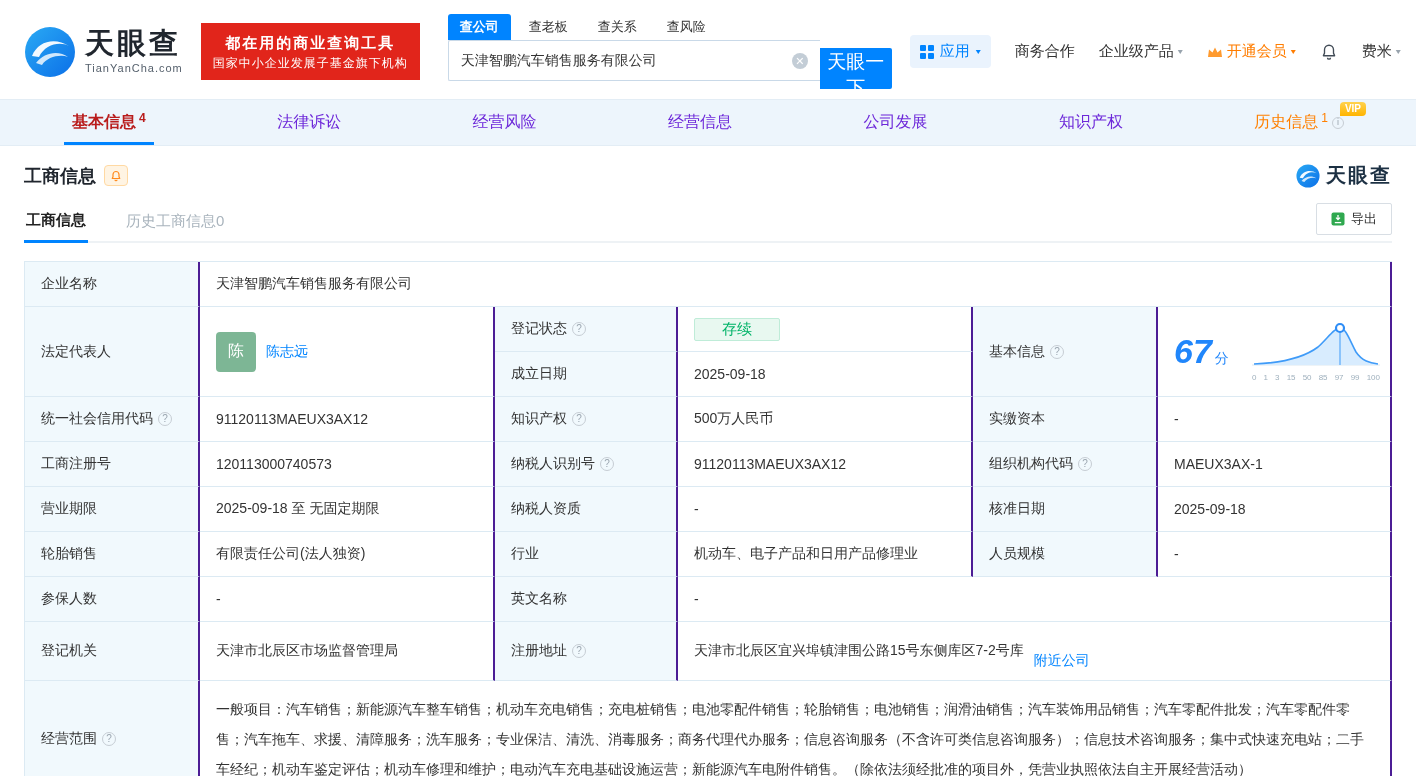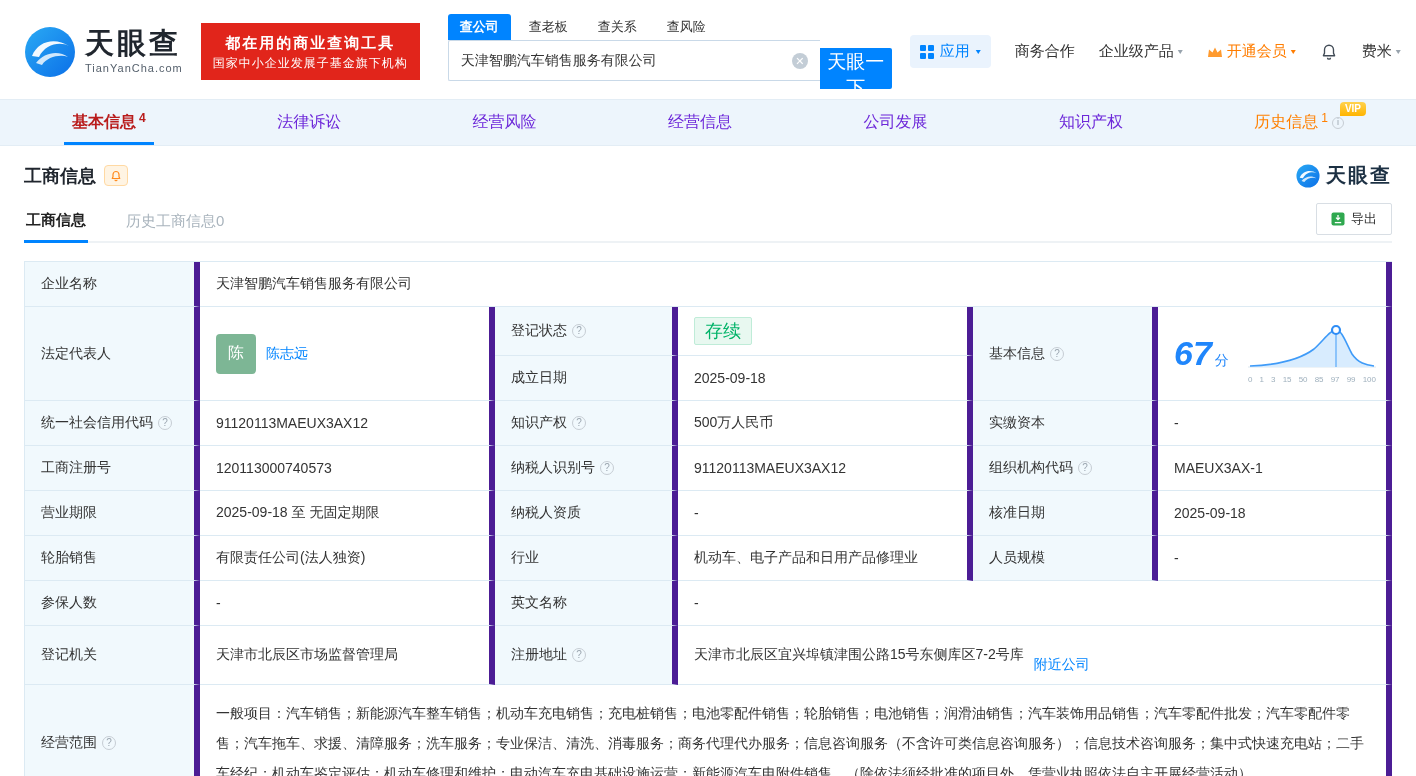--- a/index.html
+++ b/index.html
@@ -47,26 +47,26 @@
   .bell-badge { margin-left: 8px; width: 24px; height: 21px; background: #fff4e3; border: 1px solid #ffd9a3; border-radius: 4px; display: flex; align-items: center; justify-content: center; cursor: pointer; }
   .head-logo { margin-left: auto; display: flex; align-items: center; gap: 6px; }
   .head-logo .txt { font-size: 20px; font-weight: bold; color: #1c3043; letter-spacing: 2px; }
   .subtabs { display: flex; align-items: flex-end; border-bottom: 2px solid #eef2f5; margin-top: 12px; }
   .subtab { font-size: 15px; padding: 10px 2px; margin-right: 36px; cursor: pointer; }
   .subtab.active { color: #222; font-weight: bold; border-bottom: 3px solid #0084ff; margin-bottom: -2px; }
   .subtab.inactive { color: #a9b4bd; }
   .export-btn { margin-left: auto; margin-bottom: 6px; display: flex; align-items: center; gap: 6px; border: 1px solid #d8dee4; background: #fff; border-radius: 2px; padding: 6px 14px; font-size: 13px; color: #333; cursor: pointer; font-family: inherit; }
   
   .info-table { display: grid; grid-template-columns: 175px 295px 183px 295px 185px 1fr; grid-auto-rows: minmax(45px, auto); border-top: 1px solid #dceaf3; border-left: 1px solid #dceaf3; margin-top: 18px; }
-  .cell { border-right: 6px solid #4c1d95; border-bottom: 1px solid #dceaf3; padding: 10px 16px; font-size: 14px; display: flex; align-items: center; color: #333; }
+  .cell { border-right: 2px solid #4c1d95; border-bottom: 1px solid #dceaf3; padding: 10px 16px; font-size: 14px; display: flex; align-items: center; color: #333; }
   .lbl { background: #f1f9fd; }
   .avatar { width: 40px; height: 40px; border-radius: 4px; background: #7db695; color: #fff; font-size: 16px; display: flex; align-items: center; justify-content: center; flex: none; cursor: pointer; }
   .link { color: #0084ff; cursor: pointer; }
   .rep-name { margin-left: 10px; }
-  .badge-green { background: #e8f8f0; color: #00b368; border: 1px solid #bfecd8; font-size: 18px; padding: 1px 10px; border-radius: 2px; }
+  .badge-green { background: #e8f8f0; color: #00b368; border: 1px solid #bfecd8; font-size: 15px; padding: 1px 27px; border-radius: 2px; }
   .score-cell { justify-content: space-between; padding: 4px 8px 4px 16px; }
   .score-wrap { display: flex; align-items: baseline; color: #2086fb; }
   .score-num { font-size: 34px; font-weight: bold; font-style: italic; }
   .score-unit { font-size: 14px; margin-left: 3px; }
   .chart-box { width: 132px; }
   .axis { display: flex; justify-content: space-between; font-size: 8px; color: #9fb0bd; padding: 0 2px; margin-top: -3px; }
   .scope-cell { display: block; line-height: 30px; padding: 13px 16px; }
   .addr-link { margin-left: 10px; white-space: nowrap; margin-top: 20px; }
 </style>
 </head>

